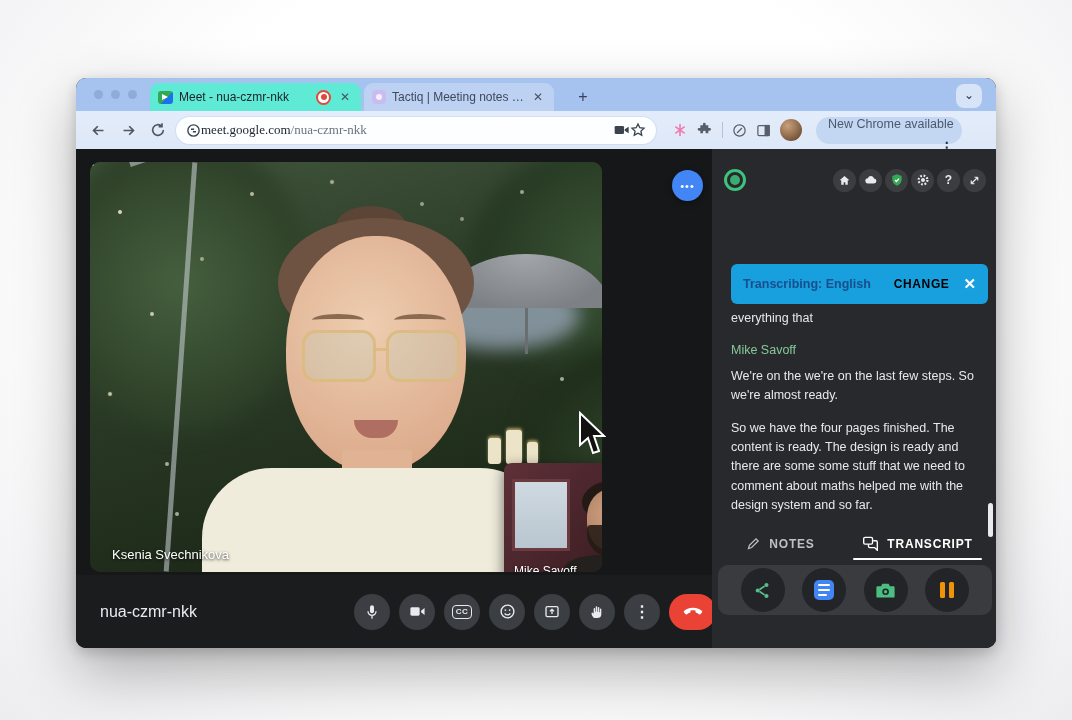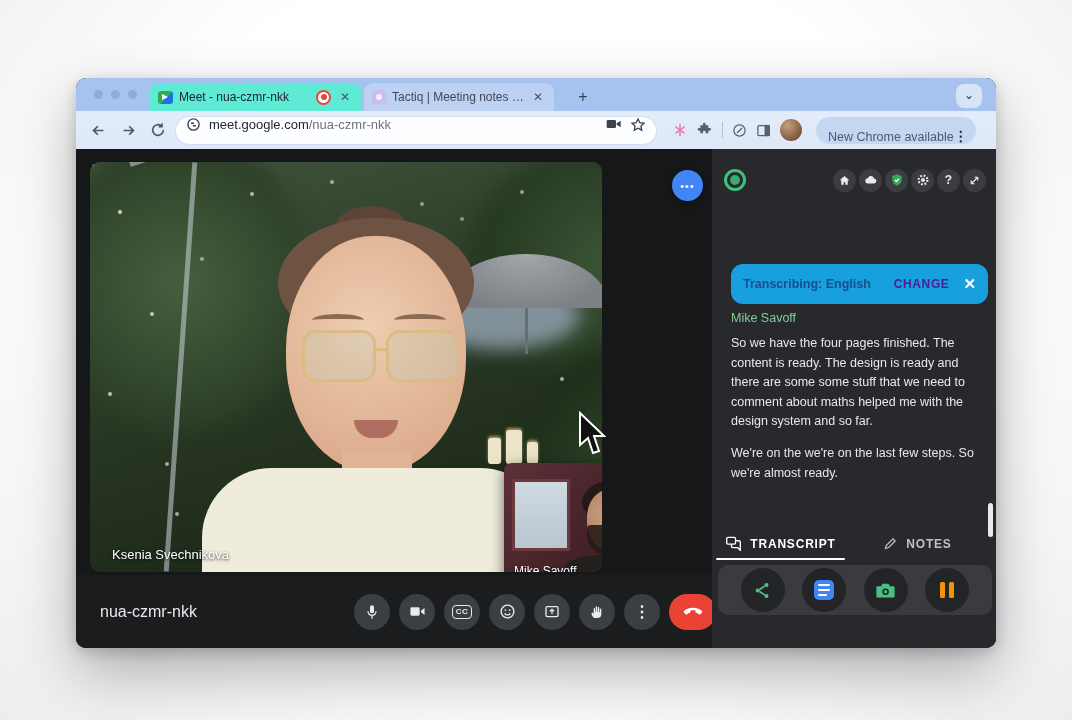--- a/index.html
+++ b/index.html
@@ -39,31 +39,31 @@
     text-align:center; border-radius:50%; flex:none; }
   .newtab-btn { position:absolute; left:496px; top:8px; width:22px; height:22px; text-align:center;
     line-height:21px; font-size:16px; color:#35405a; border-radius:50%; }
   .tabsearch-btn { position:absolute; right:14px; top:6px; width:26px; height:24px; border-radius:8px;
     background:#d7e4f8; color:#2c3448; text-align:center; line-height:22px; font-size:12px; }
   
   .toolbar { height:38px; background:linear-gradient(#e3ecfa,#dde8f8); display:flex; align-items:center;
     padding:0 10px; gap:6px; }
   .nav-ic { width:24px; height:24px; color:#50565f; display:flex; align-items:center; justify-content:center; flex:none;}
   .urlpill { flex:none; width:480px; height:27px; background:#fdfeff; border-radius:14px;
-    display:flex; padding:0 10px; gap:8px; box-shadow:0 0 0 1px rgba(120,140,180,.12);}
+    display:flex; align-items:center; padding:0 10px; box-shadow:0 0 0 1px rgba(120,140,180,.12);font-family:Liberation Serif, serif;}
   .url-text { flex:1; font-size:13px; color:#202634; white-space:nowrap; overflow:hidden;}
   .url-text .path { color:#6b7280; }
   .pill-ic { color:#3c434d; flex:none; display:flex; }
   .ext-row { display:flex; align-items:center; gap:9px; margin-left:10px; }
   .ext-ic { display:flex; color:#585f6a; }
   .tb-sep { width:1px; height:16px; background:#b3c2da; }
   .avatar { width:22px; height:22px; border-radius:50%; flex:none;
     background:radial-gradient(circle at 35% 30%, #caa07c, #7c5a3e 70%, #4b3423); }
   .update-pill { margin-left:8px; height:27px; background:#c3d7f3; border-radius:14px; display:flex;
-    align-items:flex-end; padding:0 8px 0 12px; font-size:12.5px; color:#4c586e; }
+    align-items:flex-end; padding:0 8px 0 12px; gap:8px; font-size:12.5px; color:#4c586e;flex-direction:column; }
   .update-pill .dots { color:#1f2c47; font-size:14px; font-weight:bold; }
   
   .content { display:flex; height:499px; background:#161719; }
   .main { position:relative; flex:1; }
   .video-tile { position:absolute; left:14px; top:13px; width:512px; height:410px; border-radius:10px;
     overflow:hidden; background:linear-gradient(165deg,#41553c, #2a3a25 45%, #1c2818 85%); }
   .blob { position:absolute; border-radius:50%; filter:blur(10px); }
   .bokeh { position:absolute; width:4px; height:4px; border-radius:50%; background:rgba(255,250,225,.9);
     box-shadow: 28px 48px 0 rgba(255,250,225,.8), 60px 150px 0 rgba(255,250,225,.7),
       18px 230px 1px rgba(255,250,225,.75), 75px 300px 0 rgba(255,250,225,.6),
@@ -145,23 +145,23 @@
   .tactiq-logo::after { content:""; position:absolute; inset:3px; border-radius:50%; background:#3ec27e; opacity:.85;}
   .sb-icons { margin-left:auto; display:flex; gap:3px; }
   .sb-ic { width:23px; height:23px; border-radius:50%; background:#3c3d41; color:#e8eaed;
     display:flex; align-items:center; justify-content:center; }
   .quota-card { position:absolute; left:18px; right:8px; top:56px; height:40px; background:#19191b;
     border-radius:8px; display:flex; align-items:center; padding:0 8px 0 14px; }
   .quota-text { font-size:12.5px; color:#dfe1e4; line-height:1.3; width:160px; text-align:center; }
   .getmore-btn { margin-left:auto; background:#48bd83; color:#eafff3; font-size:12.5px;
     border-radius:6px; padding:5px 11px; }
   .transcribe-banner { position:absolute; left:19px; right:8px; top:115px; height:40px; background:#189fdd;
-    border-radius:12px; display:flex; align-items:center; padding:0 12px; gap:10px; }
+    border-radius:6px; display:flex; align-items:center; padding:0 12px; gap:10px; }
   .transcribe-label { font-size:12.5px; font-weight:bold; color:#174f8e; flex:1; }
-  .change-btn { font-size:12px; font-weight:bold; color:#4c1d95; letter-spacing:.6px; }
+  .change-btn { font-size:12px; font-weight:bold; color:#000000; letter-spacing:.6px; }
   .banner-close { color:#fff; font-size:15px; font-weight:bold; margin-left:4px; }
   .transcript { position:absolute; left:19px; right:14px; top:160px; height:218px; overflow:hidden;
     font-size:12.5px; line-height:1.55; color:#e6e8ea; }
   .transcript p { margin-bottom:13px; }
   .transcript .speaker { color:#85c998; margin-bottom:6px; }
   .scroll-thumb { position:absolute; right:3px; top:354px; width:5px; height:34px; border-radius:3px;
     background:#e8eaed; }
   .sb-tabs { position:absolute; left:0; right:10px; top:380px; height:29px; display:flex; }
   .sb-tab { flex:1; display:flex; align-items:center; justify-content:center; gap:8px;
     font-size:12px; font-weight:bold; letter-spacing:.8px; position:relative; }
@@ -419,40 +419,41 @@
       </div>
 
 
       <div class="transcribe-banner">
         <span class="transcribe-label">Transcribing: English</span>
         <span class="change-btn">CHANGE</span>
         <span class="banner-close">✕</span>
       </div>
 
       <div class="transcript">
+        <p>everything that</p>
         <p class="speaker">Mike Savoff</p>
+        <p>We're on the we're on the last few steps. So we're almost ready.</p>
         <p>So we have the four pages finished. The content is ready. The design is ready and there are some some stuff that we need to comment about maths helped me with the design system and so far.</p>
-        <p>We're on the we're on the last few steps. So we're almost ready.</p>
 
       </div>
       <div class="scroll-thumb"></div>
 
       <div class="sb-tabs">
+        <div class="sb-tab idle">
+          <svg width="15" height="15" viewBox="0 0 24 24" fill="none" stroke="#bdc1c6" stroke-width="2">
+              <path d="M4 20l1.5-5L16 4.5 19.5 8 9 18.5z"></path>
+            </svg>
+          <span>NOTES</span>
+        </div>
         <div class="sb-tab active">
           <svg width="17" height="15" viewBox="0 0 24 22" fill="none" stroke="#fff" stroke-width="2">
               <rect x="2" y="2" width="13" height="10" rx="2"></rect>
               <path d="M9 12v3a2 2 0 002 2h7l4 4V9a2 2 0 00-2-2h-4"></path>
             </svg>
           <span>TRANSCRIPT</span>
-        </div>
-        <div class="sb-tab idle">
-          <svg width="15" height="15" viewBox="0 0 24 24" fill="none" stroke="#bdc1c6" stroke-width="2">
-              <path d="M4 20l1.5-5L16 4.5 19.5 8 9 18.5z"></path>
-            </svg>
-          <span>NOTES</span>
         </div>
       </div>
 
       <div class="actions-bar">
         <div class="action-btn">
           <svg width="19" height="19" viewBox="0 0 24 24" fill="none" stroke="#58bd8a" stroke-width="2.2">
               <circle cx="17" cy="5" r="2.6" fill="#58bd8a" stroke="none"></circle>
               <circle cx="6" cy="12" r="2.6" fill="#58bd8a" stroke="none"></circle>
               <circle cx="17" cy="19" r="2.6" fill="#58bd8a" stroke="none"></circle>
               <path d="M8.3 10.7l6.4-4.2M8.3 13.3l6.4 4.2"></path>

